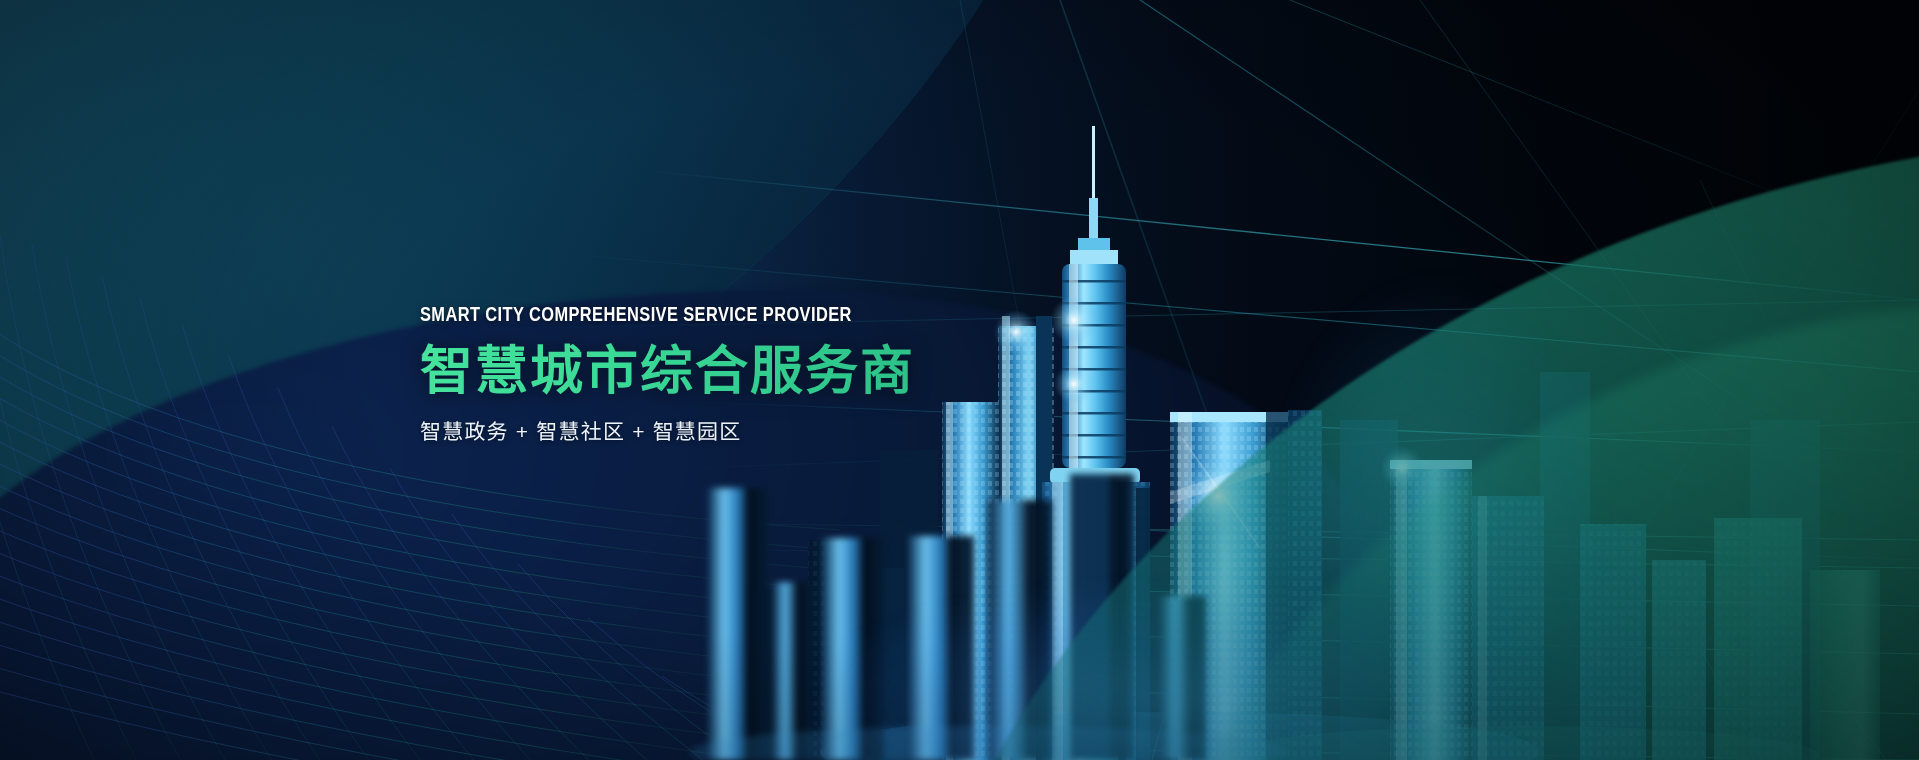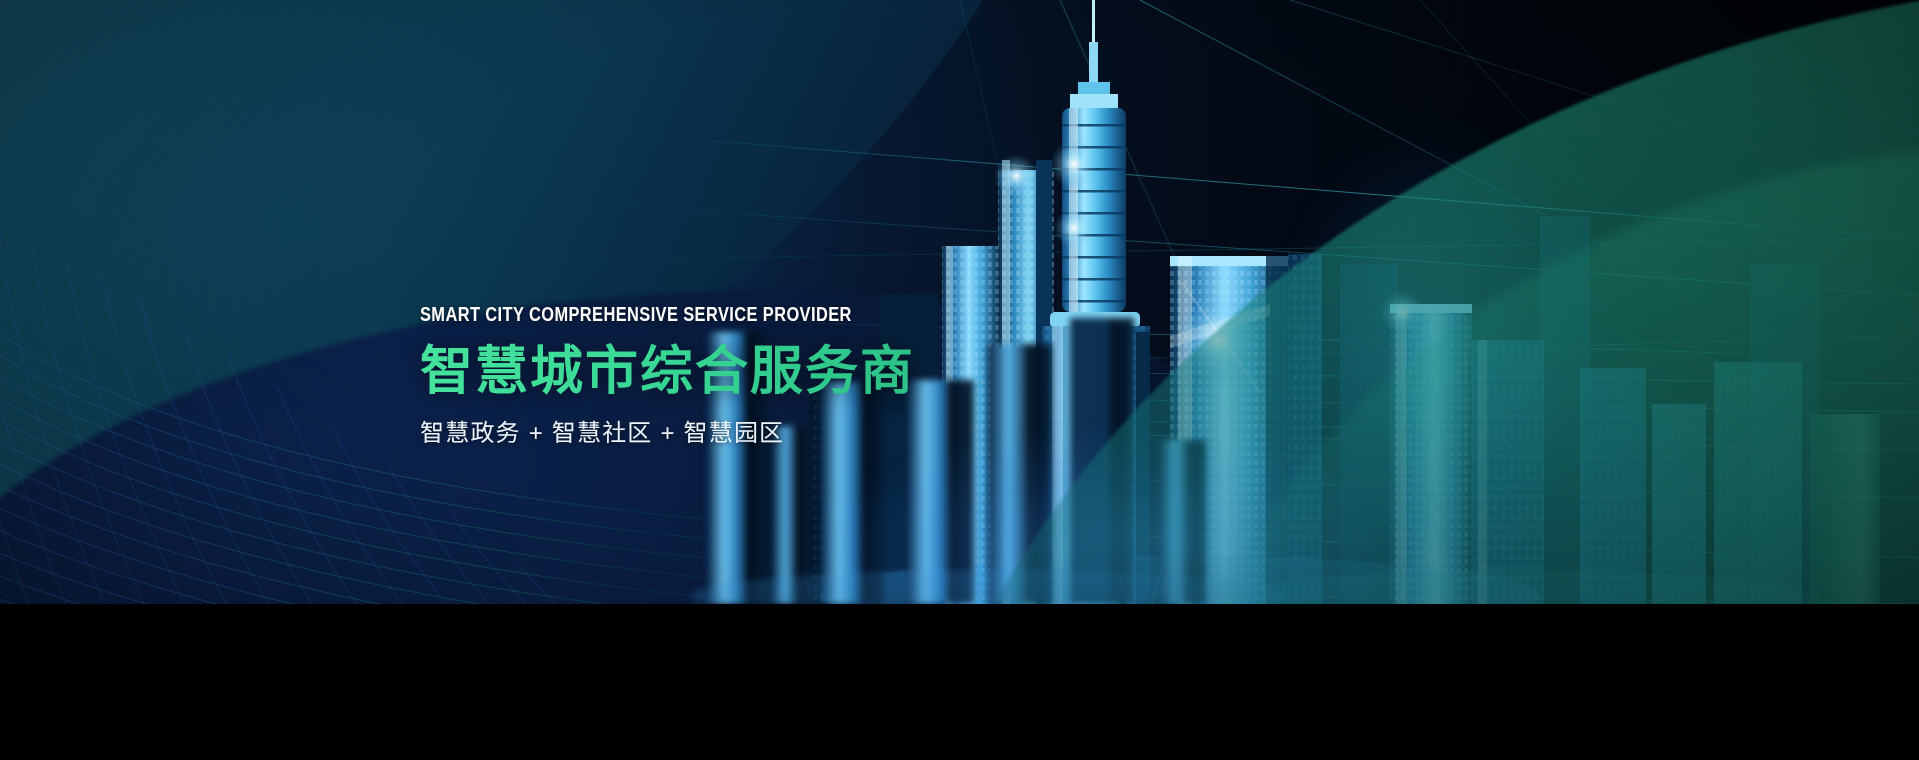--- a/index.html
+++ b/index.html
@@ -2,21 +2,21 @@
 <html lang="zh-CN"><head>
 <meta charset="utf-8">
 <title>Smart City Banner</title>
 <style>
   html,body{margin:0;padding:0;background:#000;}
   *{box-sizing:border-box;}
 
   .banner{
     position:relative;
     width:1919px;
-    height:604px;
+    height:760px;
     overflow:hidden;
     background:#3b82f6;
     font-family:"Liberation Sans","DejaVu Sans",sans-serif;
     user-select:none;
   }
 
   
   .layer{position:absolute;inset:0;pointer-events:none;}
 
   
@@ -155,21 +155,21 @@
     background:linear-gradient(96deg,#45e39c 0%,#3bdb97 34%,#33cf90 62%,#2bbf86 100%);
     -webkit-background-clip:text;
     background-clip:text;
     color:transparent;
     -webkit-text-fill-color:transparent;
     filter:drop-shadow(0 2px 10px rgba(0,0,0,.55));
   }
   .subline{
     margin:22px 0 0 0;
     color:#eef4fb;
-    font-size:24px;
+    font-size:21px;
     font-weight:400;
     letter-spacing:1.2px;
     line-height:1;
     white-space:nowrap;
     text-shadow:0 1px 5px rgba(0,0,0,.55);
   }
 </style>
 </head>
 <body>
 

